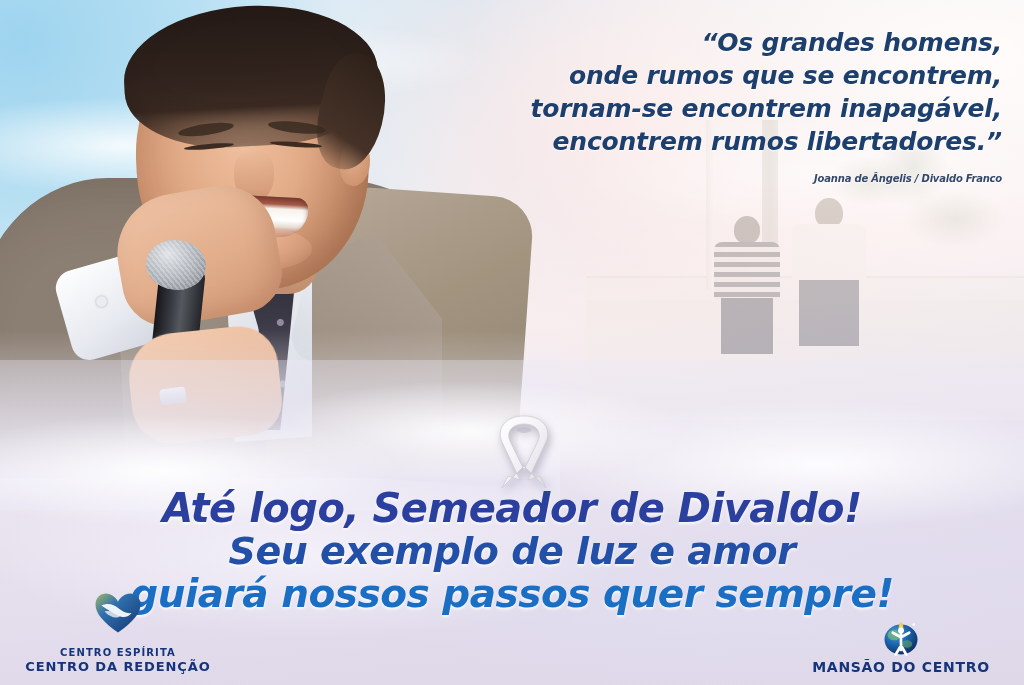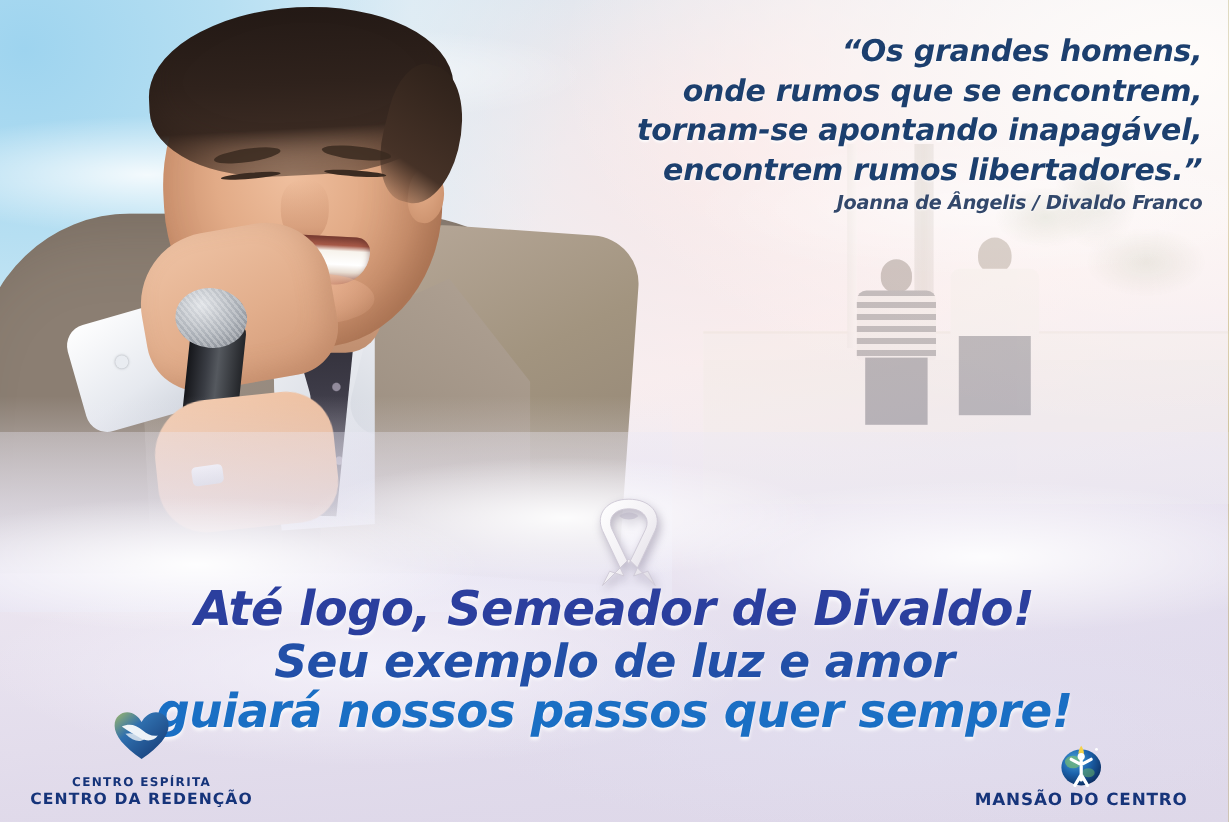--- a/index.html
+++ b/index.html
@@ -4,21 +4,21 @@
 <title>Memorial</title>
 <style>
   html,body{margin:0;padding:0;background:#000;}
   body{font-family:"Liberation Sans", sans-serif;}
 
   #poster{
     position:relative;
     width:1024px;
     height:685px;
     overflow:hidden;
-    background:#fde047;
+    background:#ffffff;
   }
 
   
   .bg-sky{
     position:absolute; inset:0;
     background:
       radial-gradient(ellipse 720px 420px at 96% 8%, rgba(255,252,250,0.98) 0%, rgba(255,246,244,0.55) 45%, rgba(255,240,238,0) 72%),
       radial-gradient(ellipse 520px 380px at 60% 16%, rgba(255,228,226,0.75) 0%, rgba(255,235,233,0.25) 55%, rgba(255,240,240,0) 80%),
       radial-gradient(ellipse 560px 520px at 2% 6%, #9ed4ef 0%, #b6dff2 30%, #d6ecf7 58%, rgba(226,240,248,0) 82%),
       linear-gradient(165deg, #bfe0f2 0%, #e3eef6 26%, #f6eef0 48%, #eee7f0 66%, #e2dcec 82%, #ded7e8 100%);
@@ -280,22 +280,22 @@
     font-family:"DejaVu Sans", sans-serif;
     font-style:italic;
     font-weight:bold;
     font-size:25px;
     line-height:33px;
     color:#1c3f6e;
     letter-spacing:-0.2px;
     text-shadow:0 1px 2px rgba(255,255,255,0.85);
   }
   .quote .attrib{
-    margin-top:2px;
-    font-size:16px;
+    margin-top:12px;
+    font-size:10px;
     line-height:18px;
     color:#33486b;
     font-weight:bold;
     font-style:italic;
   }
 
   
   .ribbon{
     position:absolute; left:486px; top:408px; width:76px; height:86px;
     filter:drop-shadow(2px 4px 4px rgba(95,85,115,0.4));
@@ -390,21 +390,21 @@
     <div class="pt-hand2"></div>
     <div class="pt-ring"></div>
     <div class="portrait-fade"></div>
   </div>
 
   <div class="clouds-bottom"></div>
 
   <div class="quote">
     <p>“Os grandes homens,</p>
     <p>onde rumos que se encontrem,</p>
-    <p>tornam-se apontando inapagável,</p>
+    <p>tornam-se encontrem inapagável,</p>
     <p>encontrem rumos libertadores.”</p>
     <p class="attrib">Joanna de Ângelis / Divaldo Franco</p>
   </div>
 
   <div class="ribbon">
     <svg viewBox="0 0 76 86" width="76" height="86" aria-hidden="true">
       <defs>
         <linearGradient id="rg" x1="0" y1="0" x2="1" y2="1">
           <stop offset="0%" stop-color="#ffffff"></stop>
           <stop offset="55%" stop-color="#f2f0f4"></stop>

